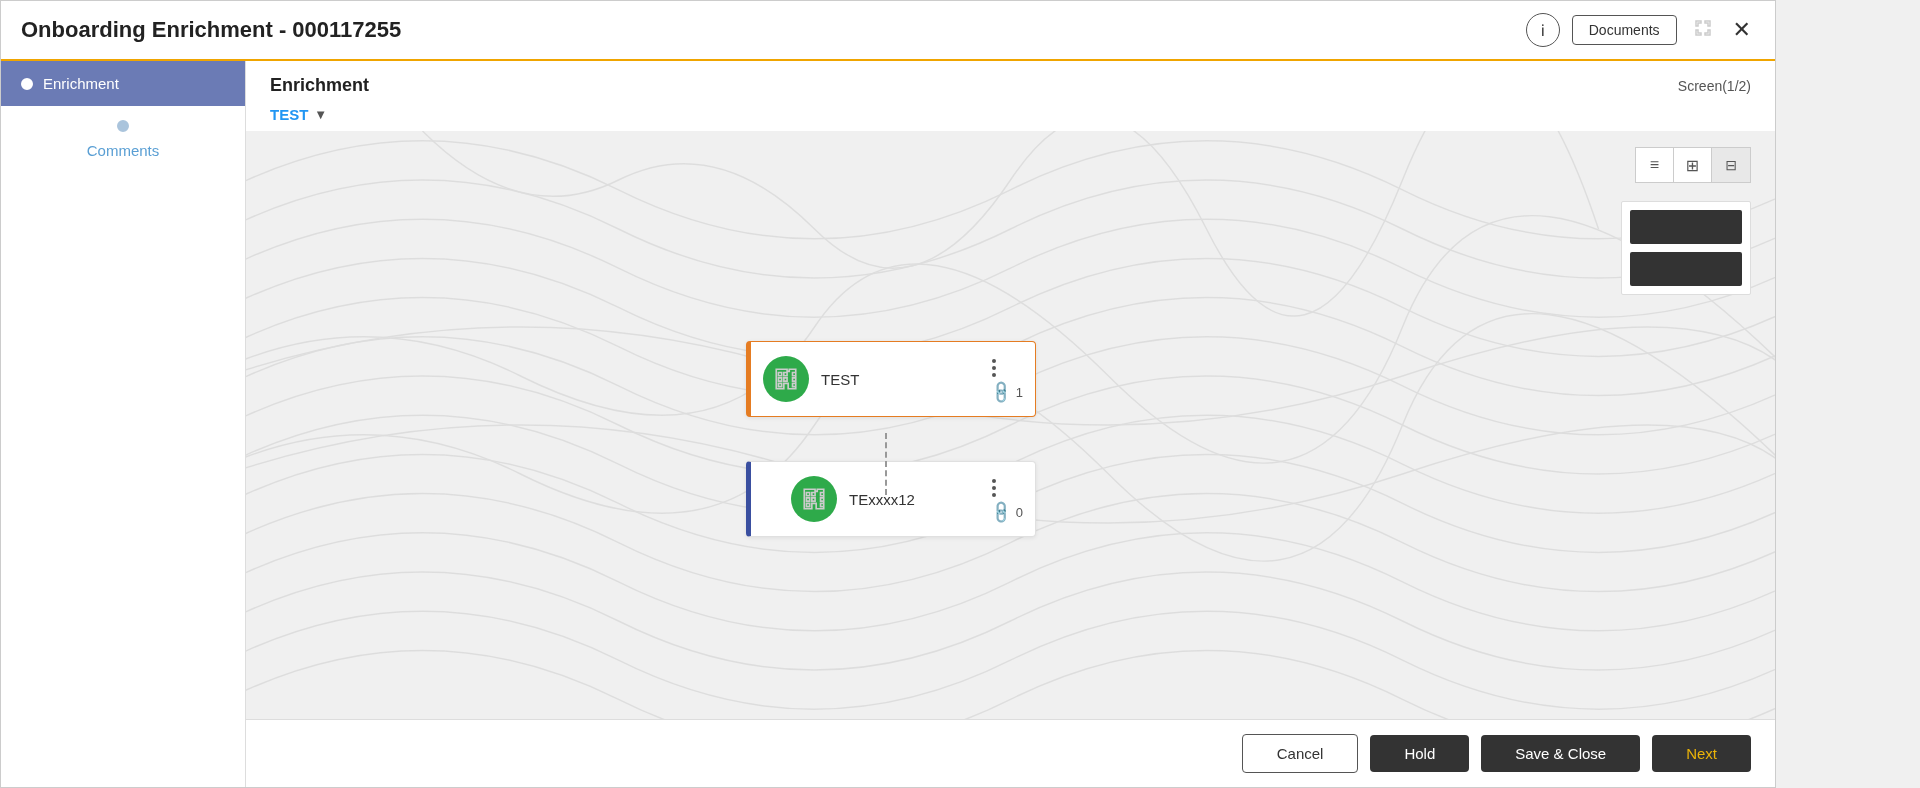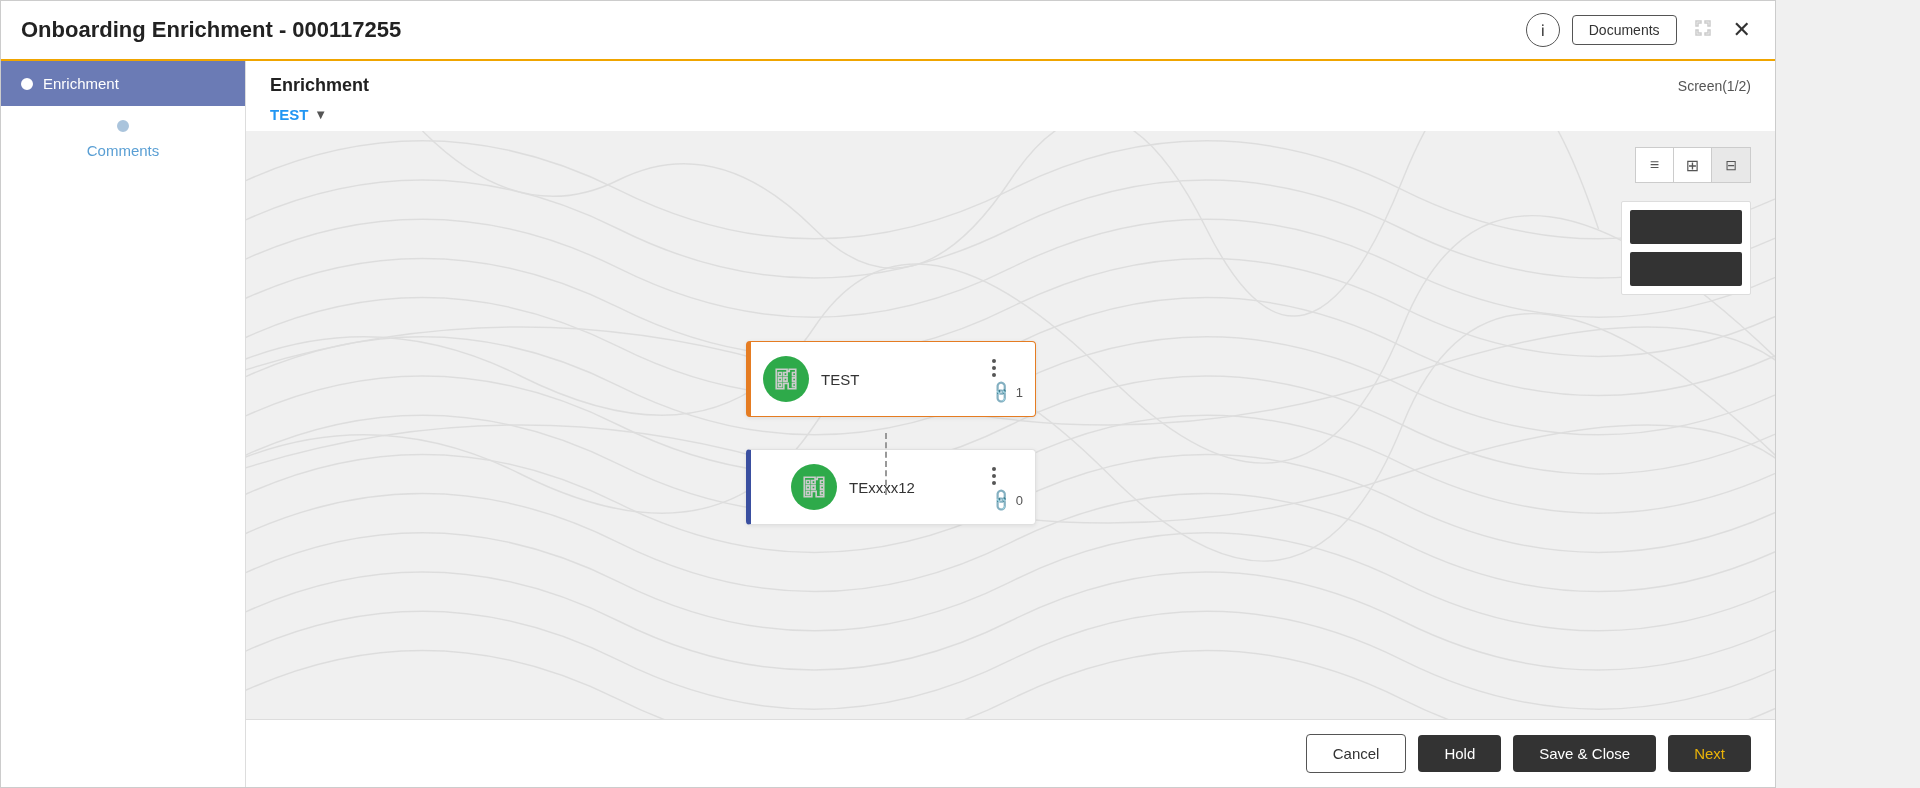--- a/index.html
+++ b/index.html
@@ -304,21 +304,21 @@
     .footer {
       display: flex;
       align-items: center;
       justify-content: flex-end;
       gap: 12px;
       padding: 14px 24px;
       border-top: 1px solid #ddd;
       background: #fff;
     }
     .footer-btn {
-      padding: 10px 26px;
+      padding: 10px 34px;
       border-radius: 4px;
       font-size: 15px;
       cursor: pointer;
       font-weight: 500;
     }
     .footer-btn.cancel {
       background: #fff;
       border: 1.5px solid #555;
       color: #333;
     }
@@ -441,21 +441,21 @@
             </div>
             <div class="node-link-area">
               <span style="font-size:16px; color:#888; display:inline-block; transform:rotate(-45deg);">🔗</span>
               <span>1</span>
             </div>
           </div>
         </div>
 
         <div style="position:absolute; left:639px; top:302px; width:1px; height:62px; border-left:2px dashed #999; z-index:5;"></div>
 
-        <div class="node-card blue-border" style="top: 318px; left: 500px; width: 290px; padding-left: 40px;">
+        <div class="node-card blue-border" style="top: 330px; left: 500px; width: 290px; padding-left: 40px;">
           <div class="node-icon-circle">
             <svg width="26" height="26" viewBox="0 0 24 24" fill="white">
               <path d="M3 21V3h10v2h2V3h6v18h-7v-5h-4v5H3zm2-2h3v-3H5v3zm0-5h3v-3H5v3zm0-5h3V6H5v3zm5 5h3v-3h-3v3zm0-5h3V6h-3v3zm8 5h3v-3h-3v3zm0-5h3V6h-3v3zm0 10h3v-3h-3v3z"></path>
             </svg>
           </div>
           <span class="node-label">TExxxx12</span>
           <div style="display:flex; flex-direction:column; align-items:flex-end; gap:6px;">
             <div class="node-menu">
               <div class="node-menu-dot"></div>
               <div class="node-menu-dot"></div>

